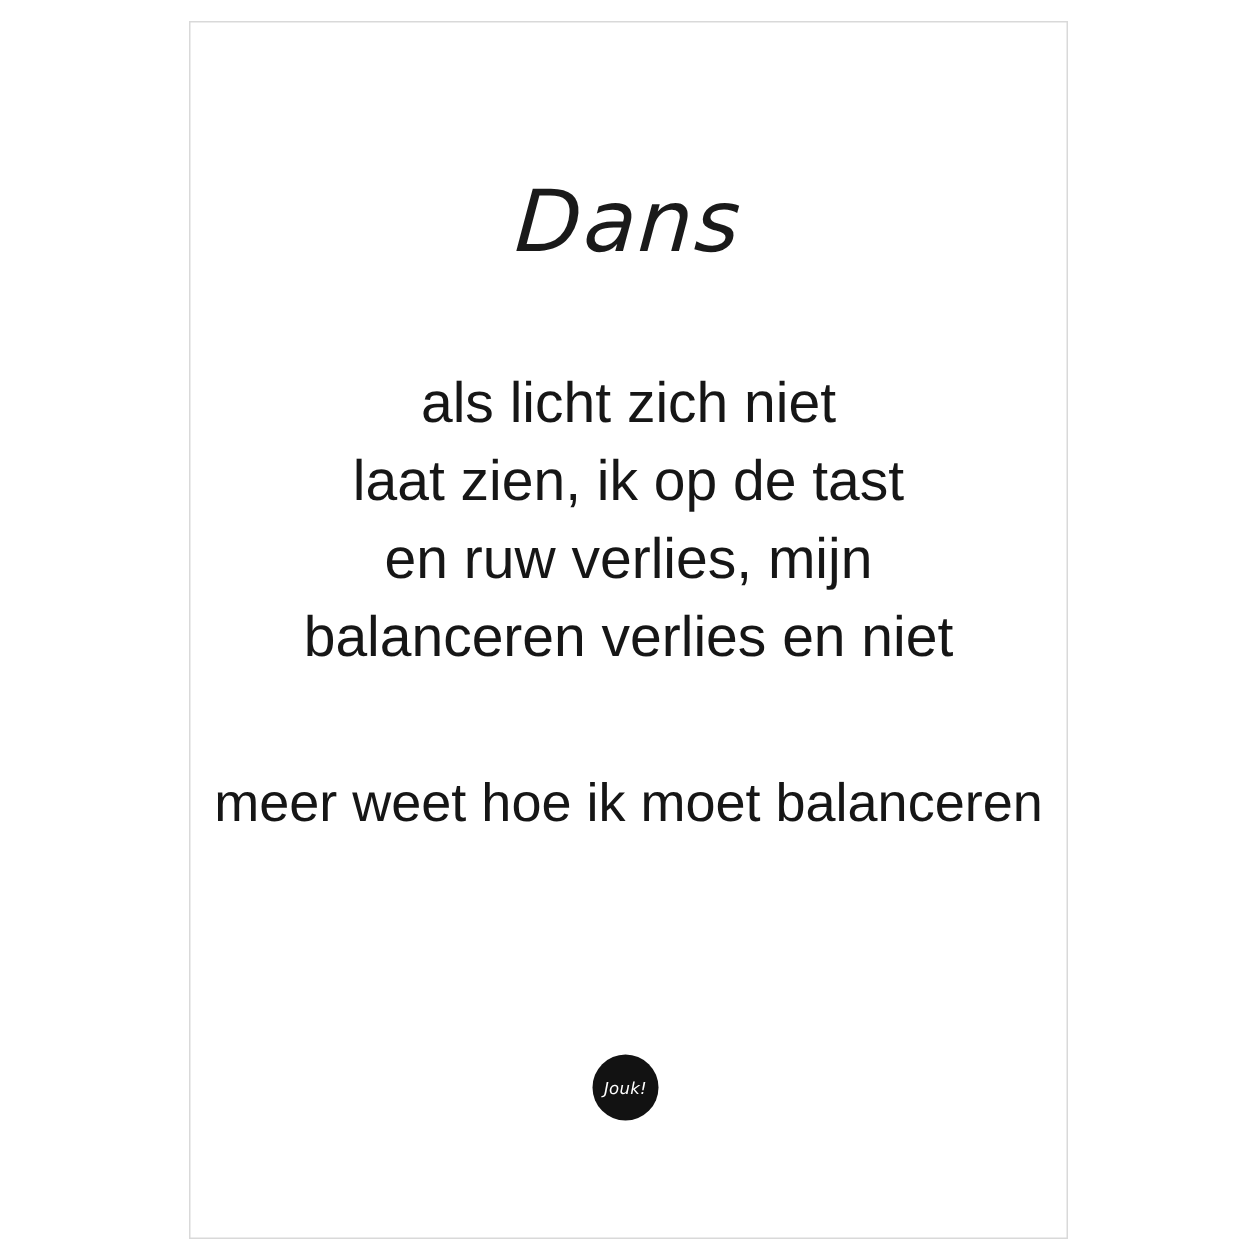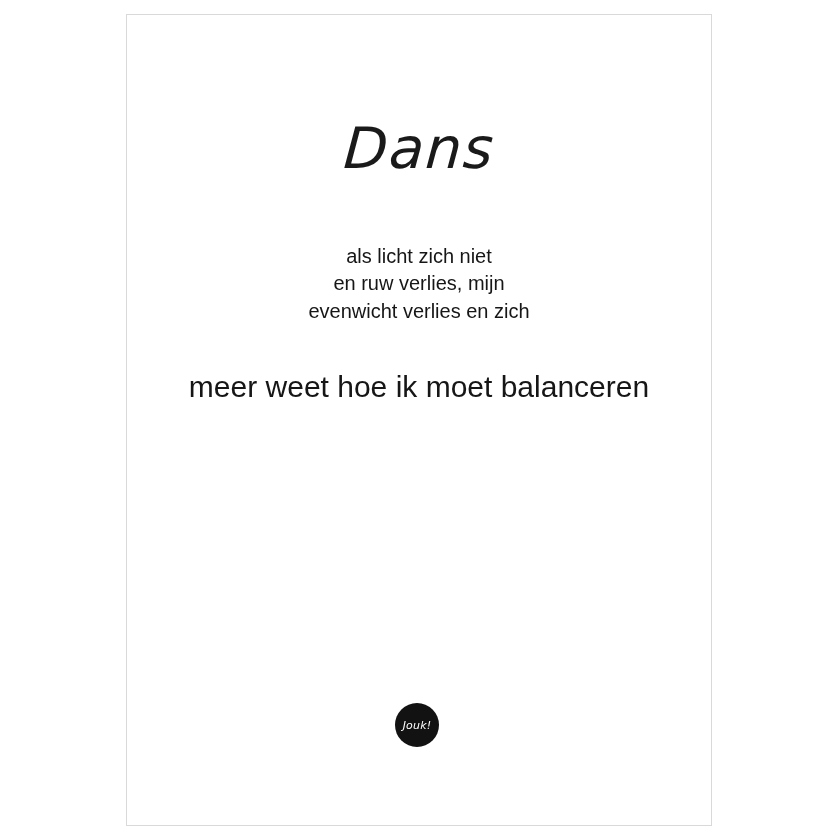--- a/index.html
+++ b/index.html
@@ -57,26 +57,26 @@
   .stanza {
     text-align: center;
     color: #161616;
     font-family: "Liberation Sans", sans-serif;
     font-weight: 400;
     line-height: 1.37;
   }
 
   .stanza-1 {
     margin-top: 66px;
-    font-size: 20px;
+    font-size: 38px;
   }
 
   .stanza-2 {
-    margin-top: 41px;
-    font-size: 30px;
+    margin-top: 59px;
+    font-size: 36px;
   }
 
   .line {
     display: block;
     white-space: pre;
   }
 
   .logo-wrap {
     position: absolute;
     left: 0;
@@ -110,22 +110,23 @@
 
 <div class="stage">
 
   <div class="card">
     <div class="card-inner">
 
       <div class="poem-title">Dans</div>
 
       <div class="stanza stanza-1">
         <span class="line">als licht zich niet</span>
+        <span class="line">laat zien, ik op de tast</span>
         <span class="line">en ruw verlies, mijn</span>
-        <span class="line">evenwicht verlies en zich</span>
+        <span class="line">balanceren verlies en niet</span>
       </div>
 
       <div class="stanza stanza-2">
         <span class="line">meer weet hoe ik moet balanceren</span>
       </div>
 
     </div>
 
     <div class="logo-wrap">
       <div class="logo">

